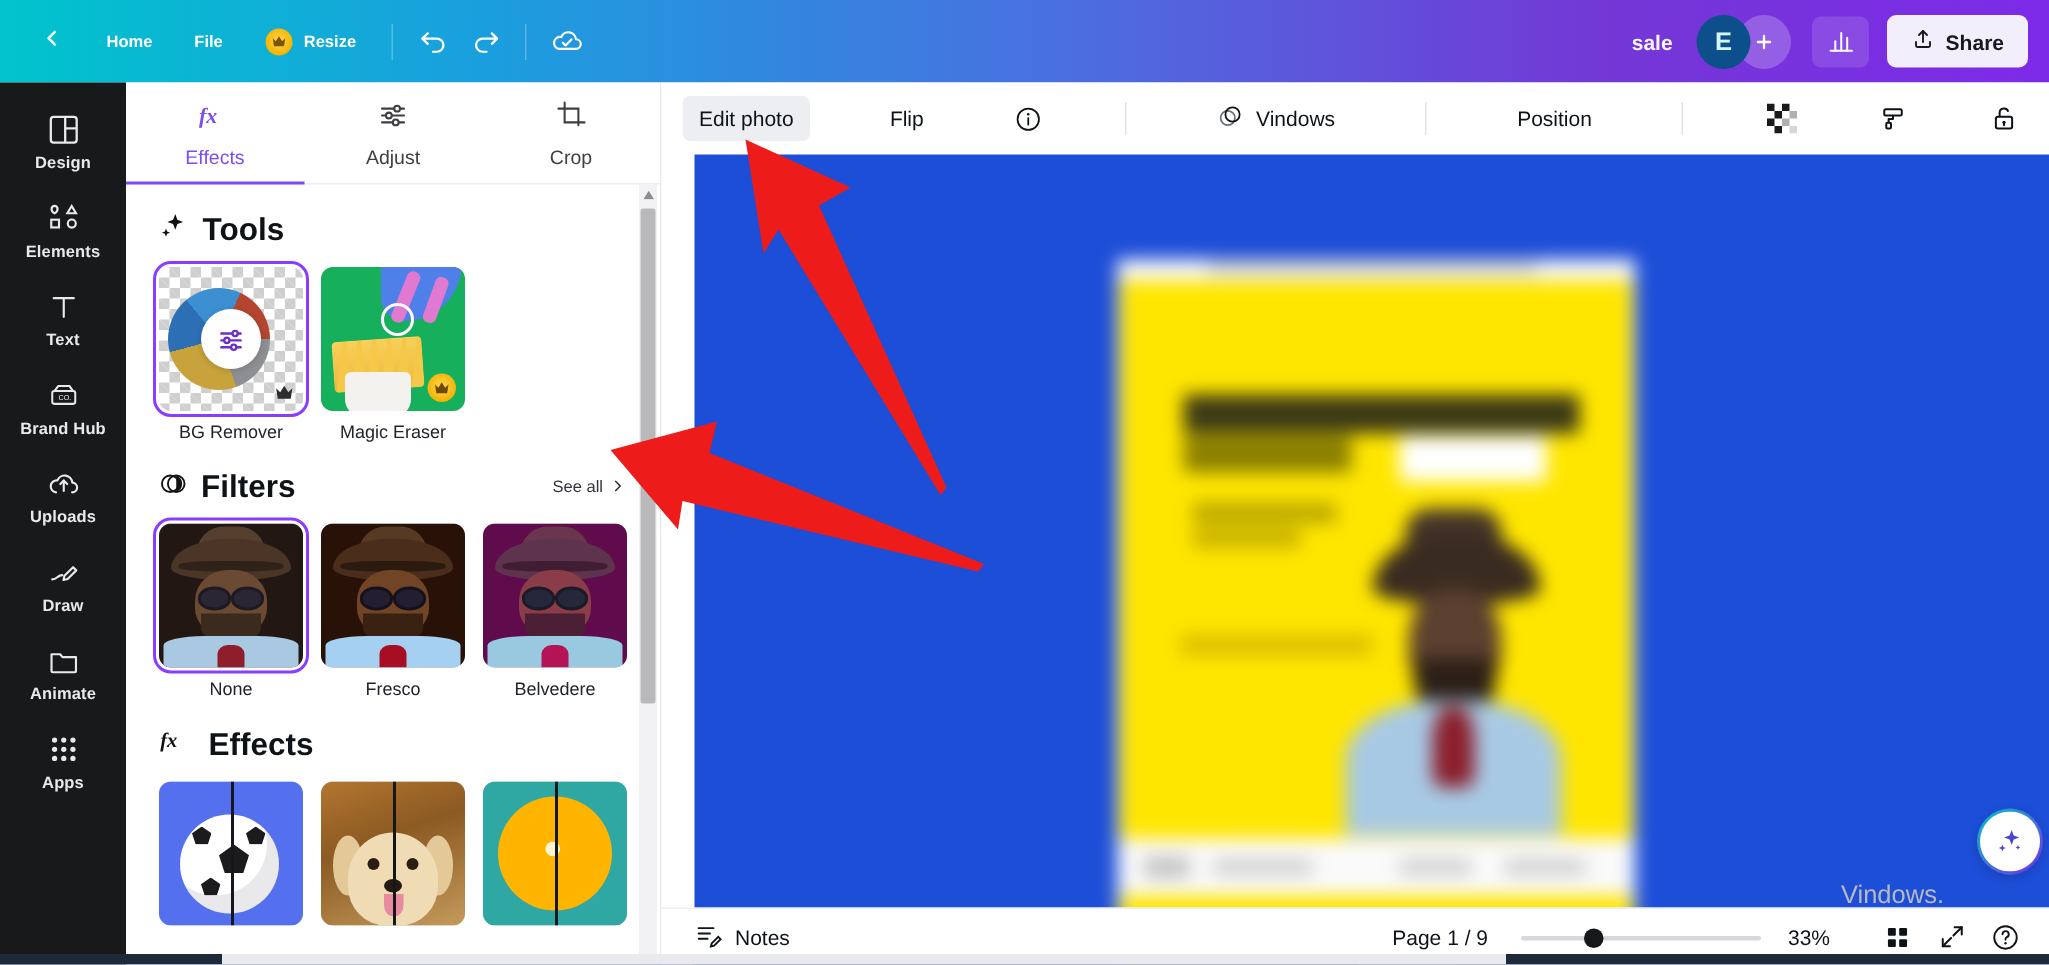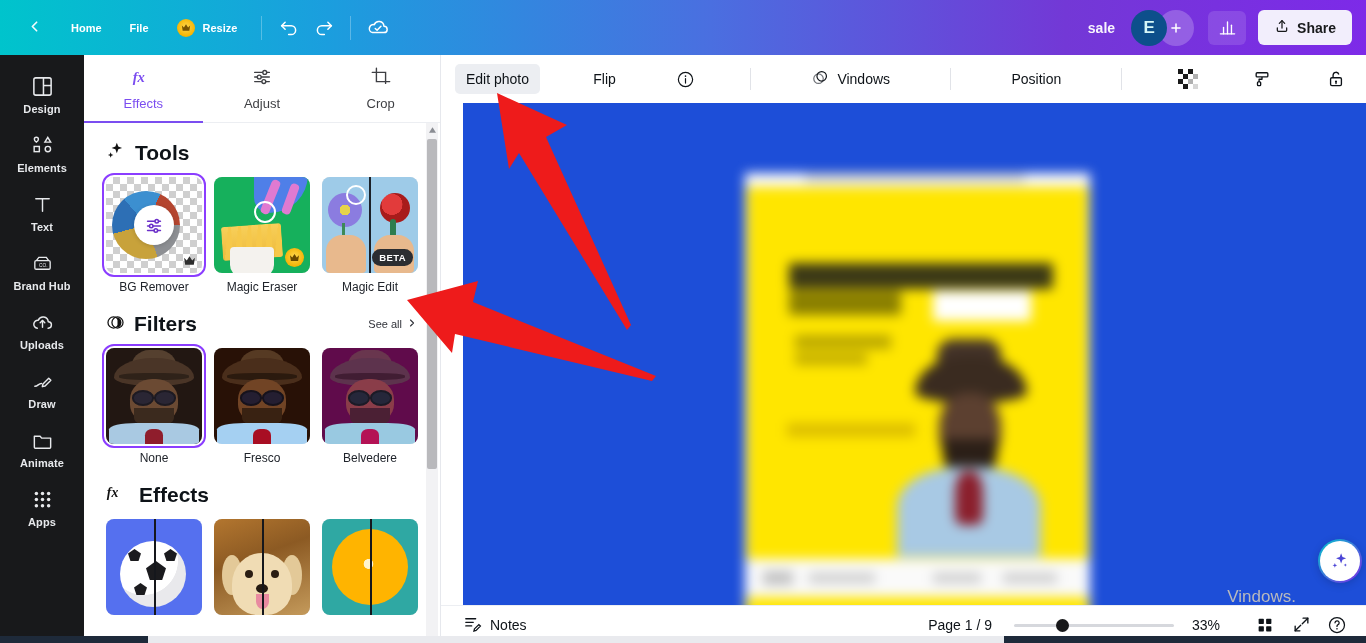--- a/index.html
+++ b/index.html
@@ -536,39 +536,20 @@
             <div class="me-fries"></div>
             <div class="me-cup"></div>
             <span class="badge-crown">
               <svg width="11" height="9" viewBox="0 0 24 20" fill="#6b4a00">
                   <path d="M2 5l5 5 5-8 5 8 5-5-2 13H4z"></path>
                 </svg>
             </span>
           </div>
           <span class="thumb-label">Magic Eraser</span>
         </div>
-        <div class="thumb-cell">
-          <div class="thumb">
-            <div class="mg-left">
-              <div class="mg-petals"></div>
-              <div class="mg-flower"></div>
-              <div class="mg-stem"></div>
-              <div class="mg-hand"></div>
-              <div class="mg-circ"></div>
-            </div>
-            <div class="mg-right">
-              <div class="mg-rose"></div>
-              <div class="mg-rose-leaf"></div>
-              <div class="mg-hand"></div>
-            </div>
-            <div class="mg-div"></div>
-            <span class="badge-beta">BETA</span>
-          </div>
-          <span class="thumb-label">Magic Edit</span>
-        </div>
       </div>
 
       <div class="sec-head">
         <span>
           <svg width="19" height="19" viewBox="0 0 24 24" fill="none" stroke="#111" stroke-width="1.6">
               <circle cx="9.5" cy="12" r="7"></circle>
               <path d="M14.5 5.3a7 7 0 0 1 0 13.4" fill="#111" stroke="none"></path>
               <circle cx="14.5" cy="12" r="7"></circle>
             </svg>
         </span>

